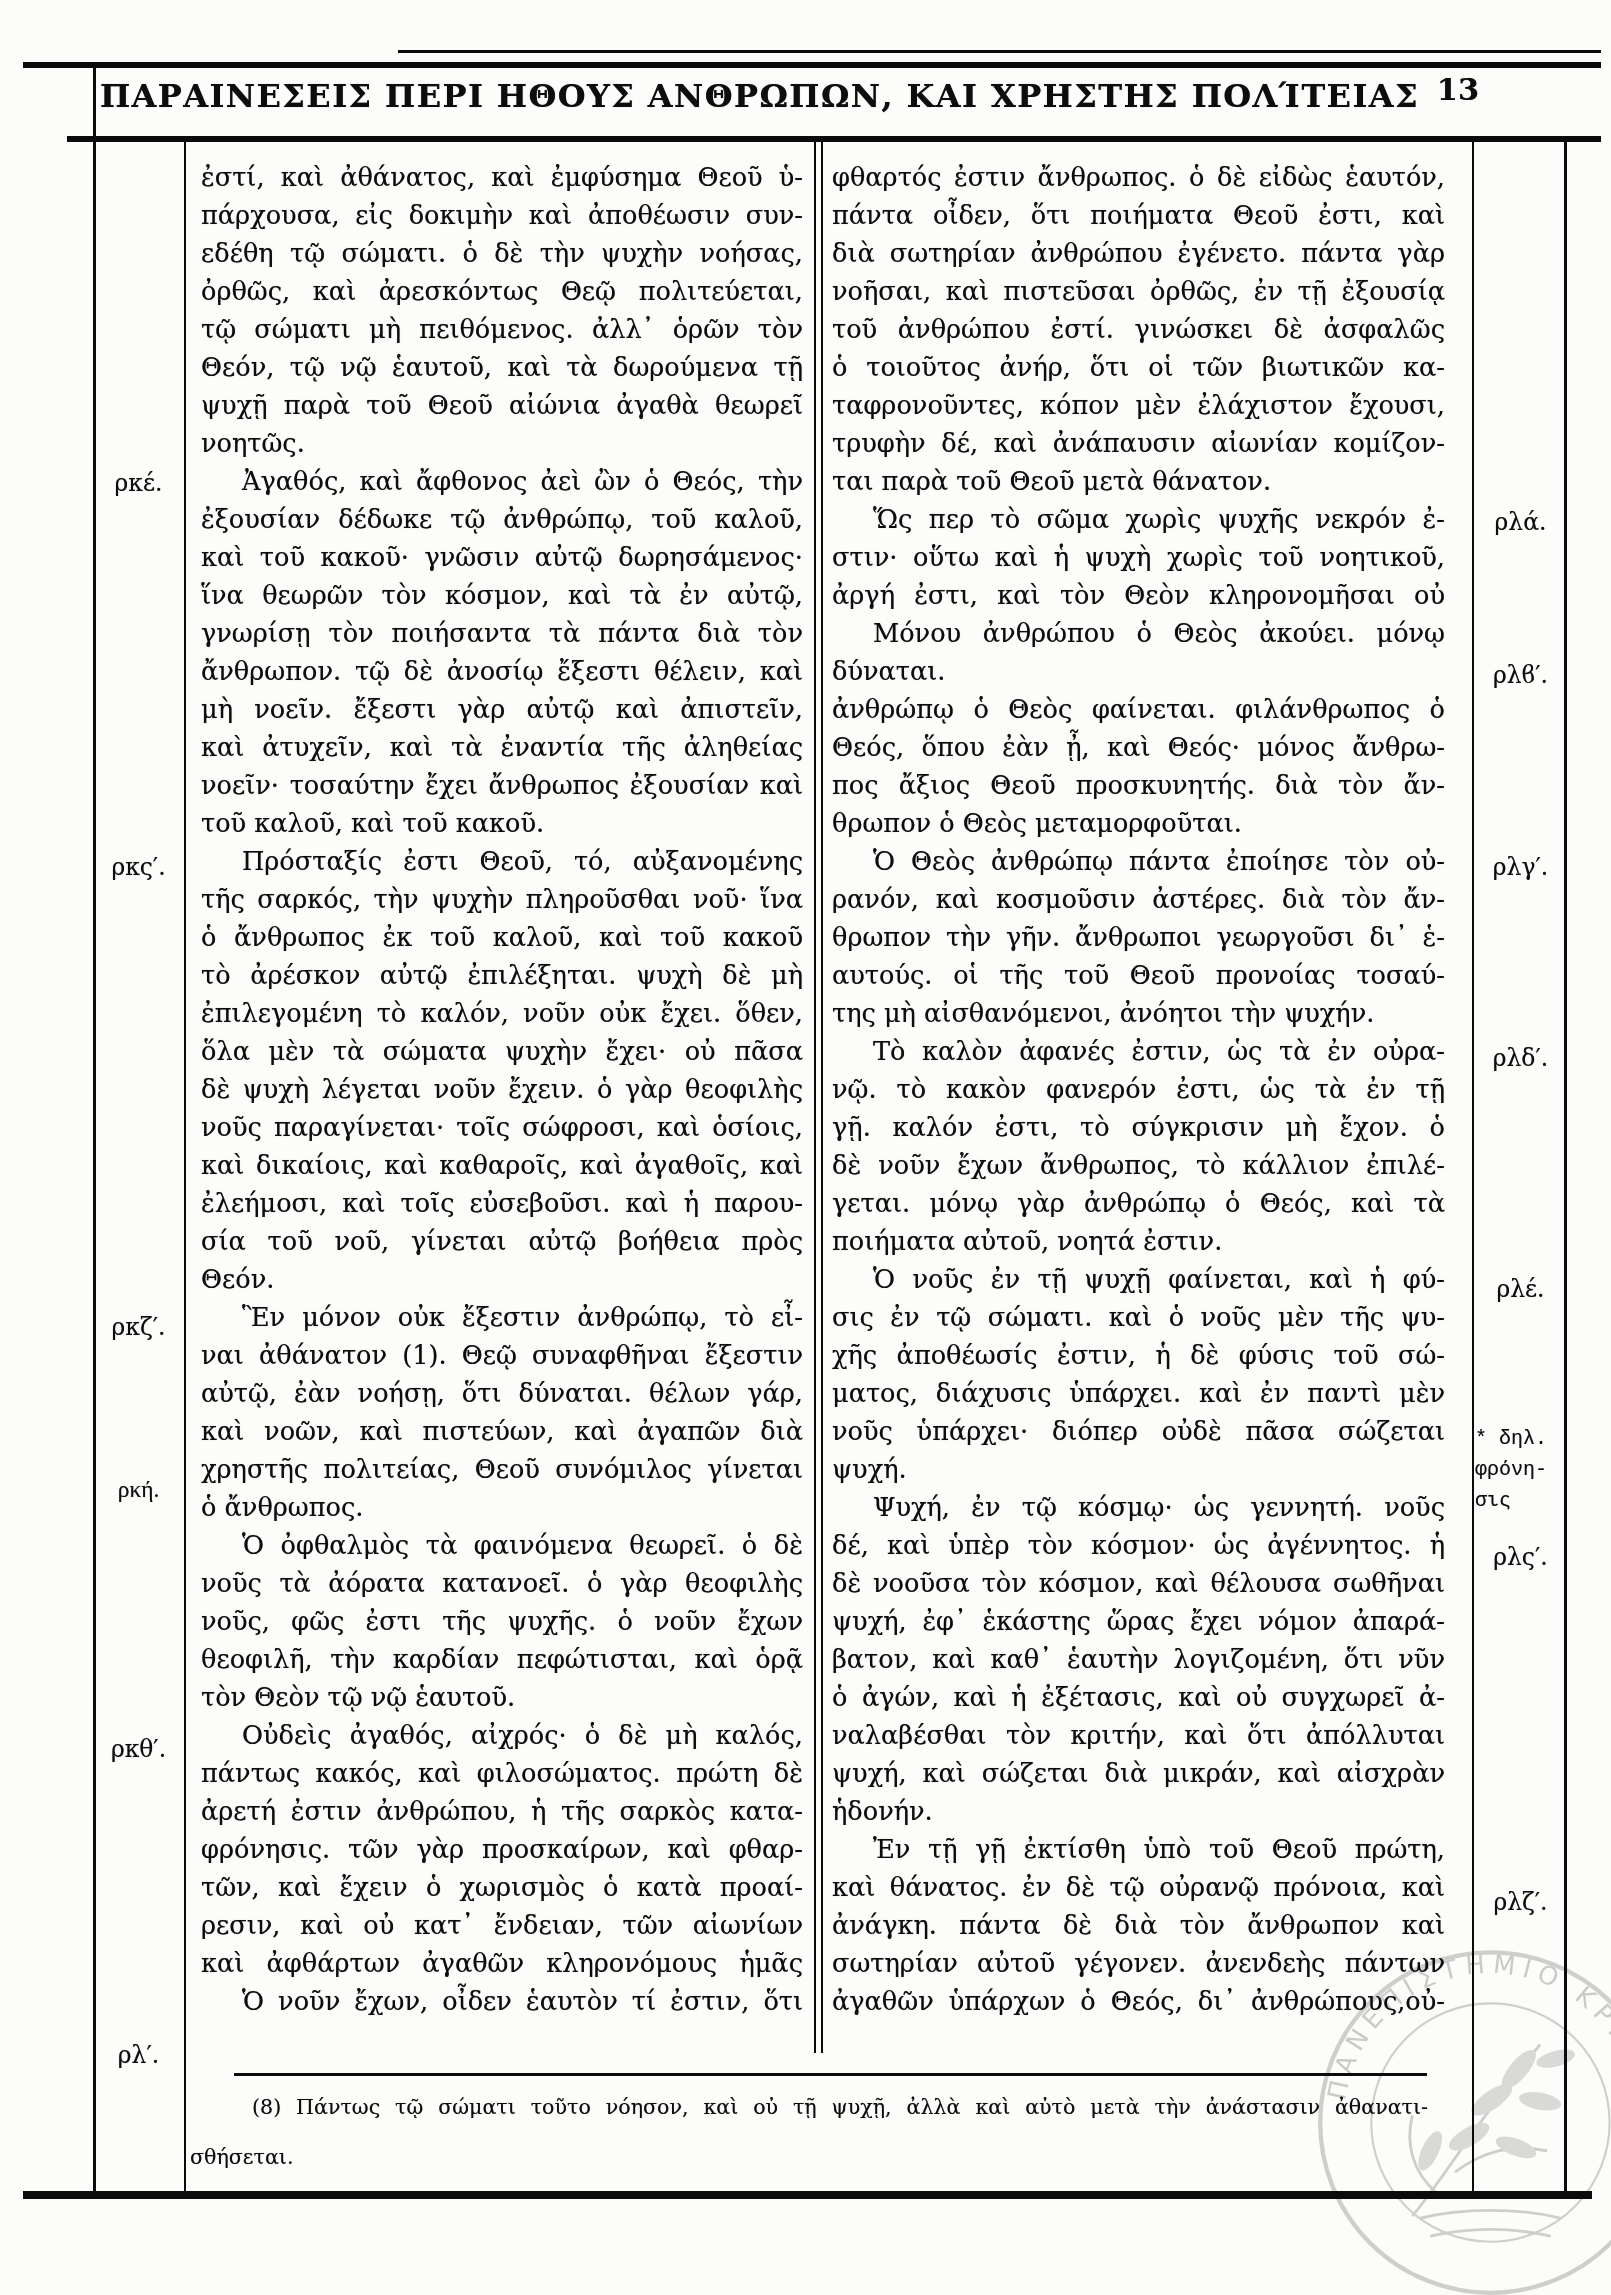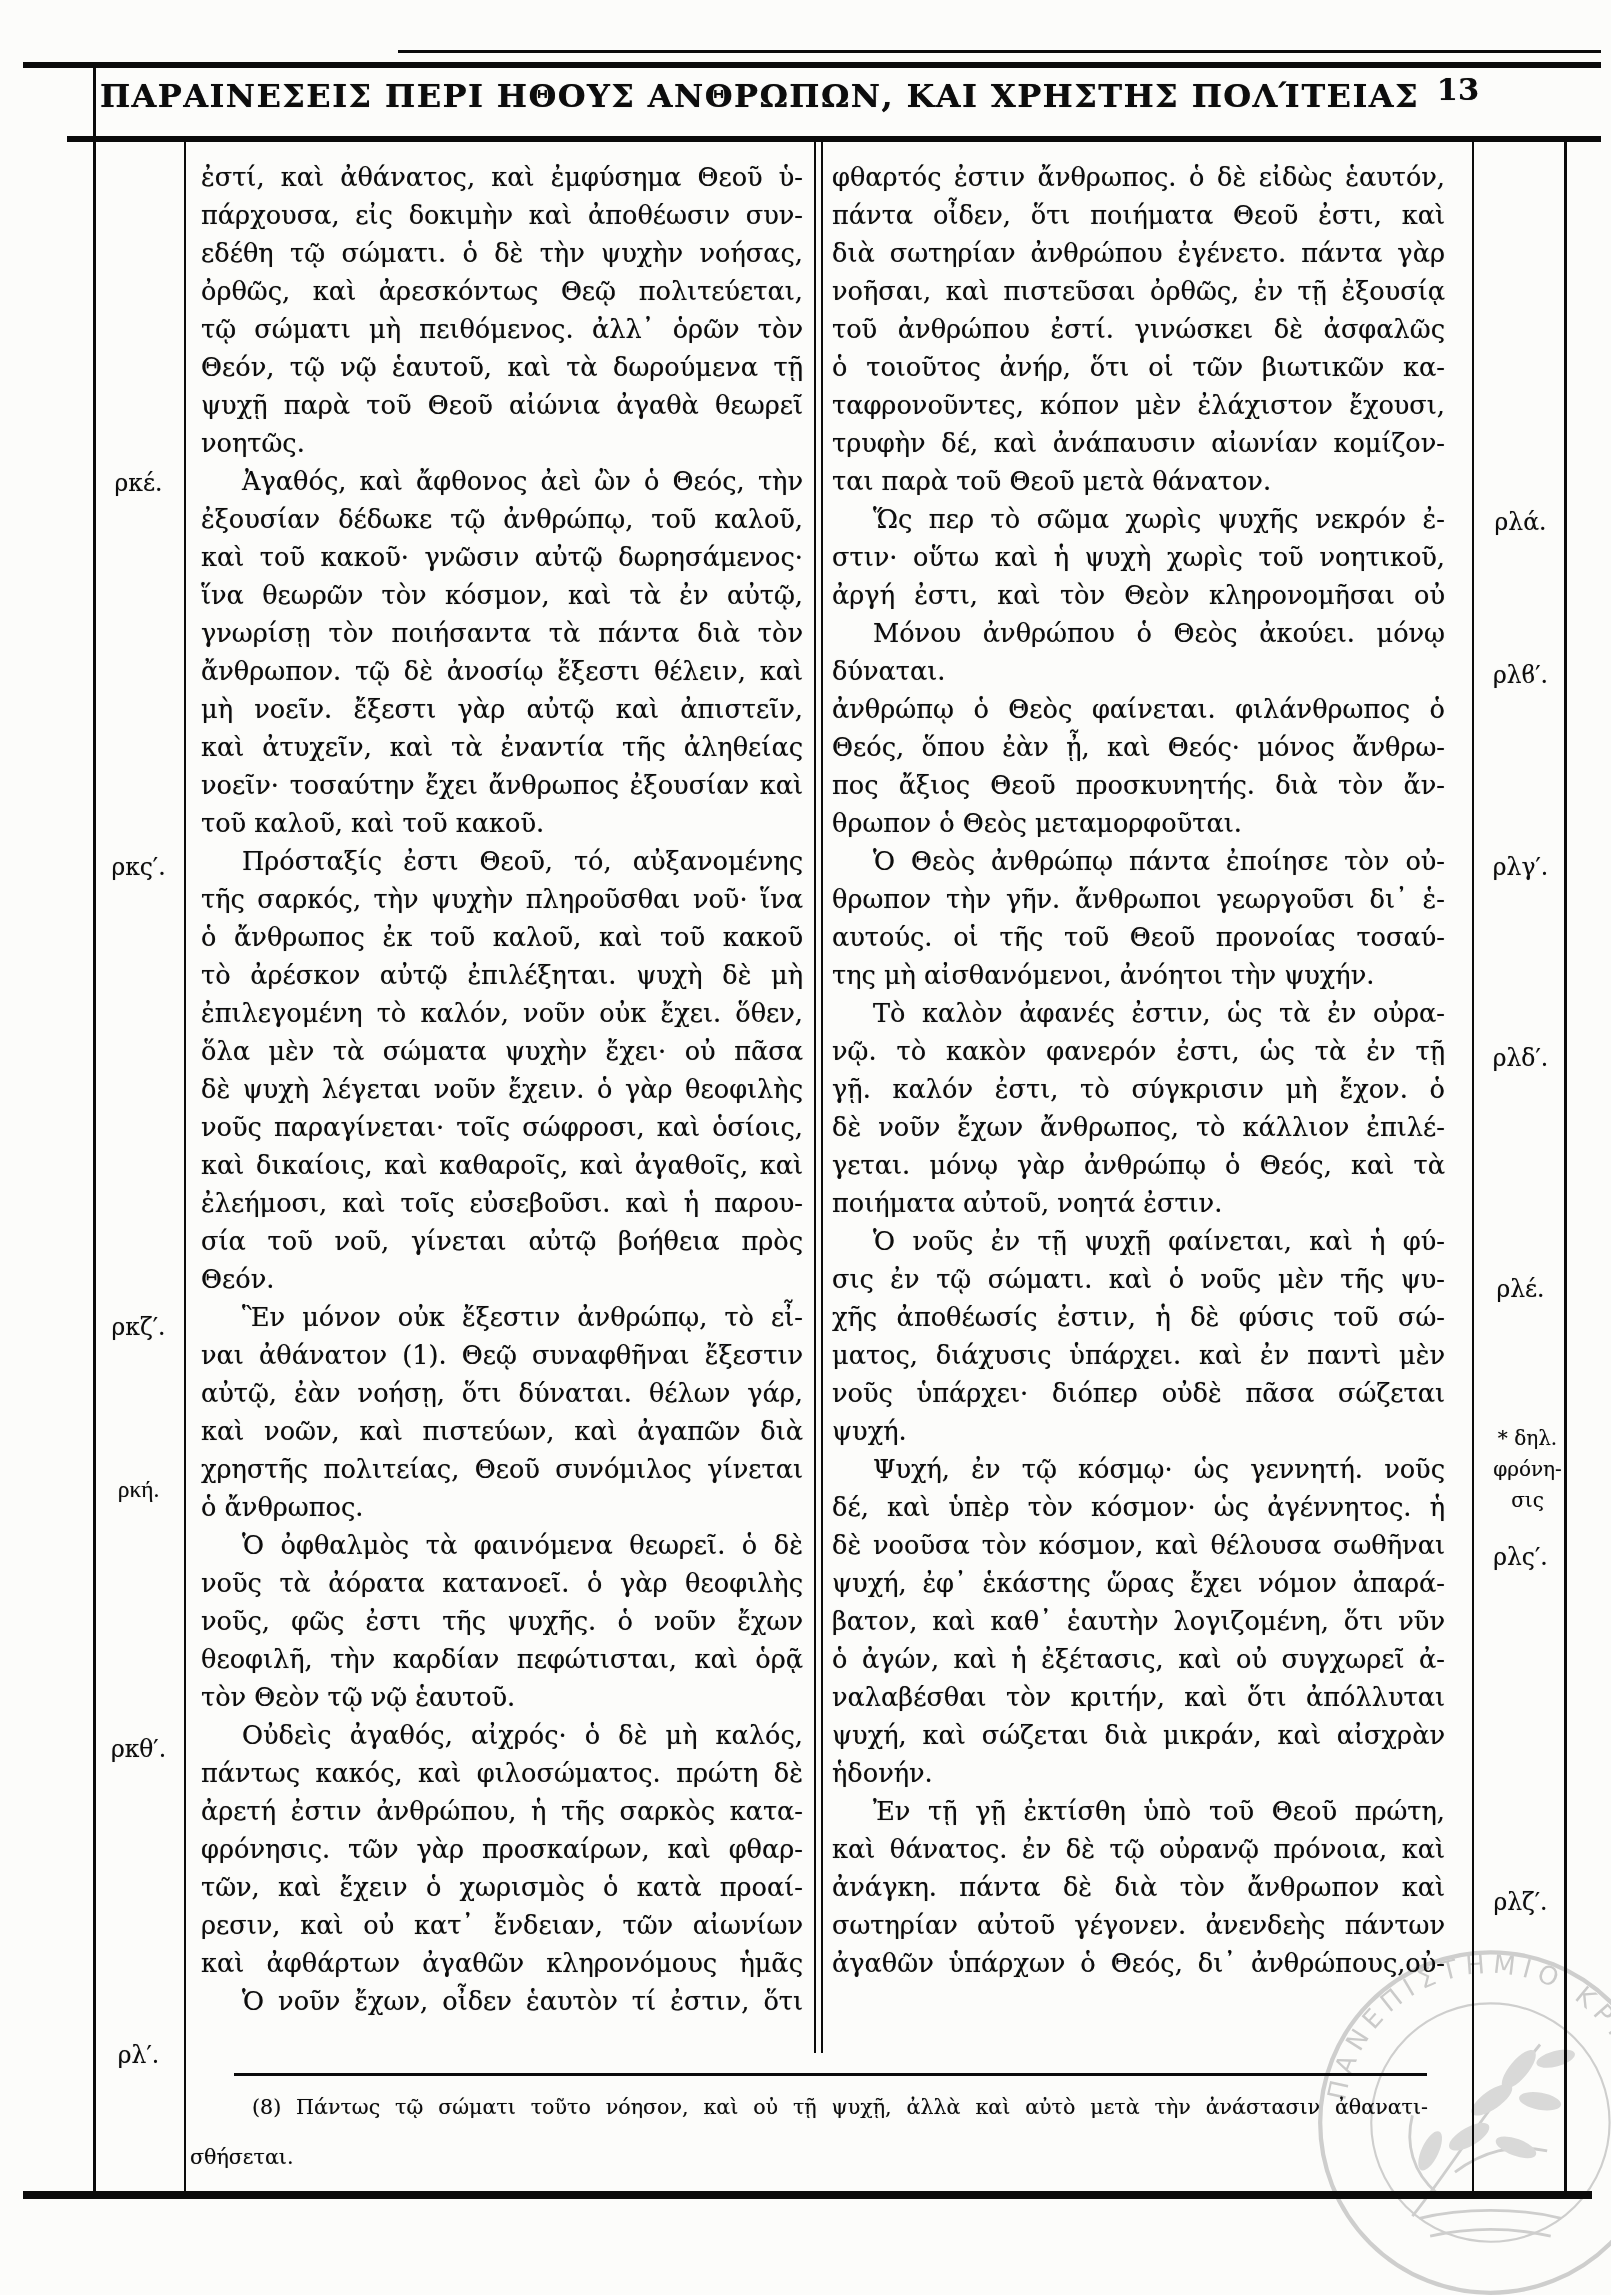--- a/index.html
+++ b/index.html
@@ -35,23 +35,24 @@
   .tline.endp { text-align-last:left; }
   .tline.ind  { text-indent:41px; }
   .mlabel {
     position:absolute; width:87px; text-align:center;
     font-size:23.4px; line-height:38px;
     text-shadow:0 0 0.7px rgba(0,0,0,.5);
   }
   .mlabel.lft { left:95px; }
   .mlabel.rgt { left:1477px; }
   .mnote {
-    position:absolute; left:1475px; width:105px; text-align:center;
+    position:absolute; left:1475px; width:105px; 
     font-size:20px; line-height:31px;
     text-shadow:0 0 0.7px rgba(0,0,0,.45);
+    font-family:Liberation Mono, monospace;
   }
   .footnote-1 {
     position:absolute; left:201px; top:2089px; width:1227px;
     font-size:20.6px; line-height:37px;
     text-align:justify; text-align-last:justify; text-indent:51px;
     text-shadow:0 0 0.7px rgba(0,0,0,.5);
   }
   .footnote-2 {
     position:absolute; left:190px; top:2139px; width:355px;
     font-size:20.6px; line-height:37px;
@@ -176,20 +177,21 @@
       <div class="tline ind">Ὥς περ τὸ σῶμα χωρὶς ψυχῆς νεκρόν ἐ-</div>
       <div class="tline">στιν· οὕτω καὶ ἡ ψυχὴ χωρὶς τοῦ νοητικοῦ,</div>
       <div class="tline">ἀργή ἐστι, καὶ τὸν Θεὸν κληρονομῆσαι οὐ</div>
       <div class="tline ind">Μόνου ἀνθρώπου ὁ Θεὸς ἀκούει. μόνῳ</div>
       <div class="tline endp">δύναται.</div>
       <div class="tline">ἀνθρώπῳ ὁ Θεὸς φαίνεται. φιλάνθρωπος ὁ</div>
       <div class="tline">Θεός, ὅπου ἐὰν ᾖ, καὶ Θεός· μόνος ἄνθρω-</div>
       <div class="tline">πος ἄξιος Θεοῦ προσκυνητής. διὰ τὸν ἄν-</div>
       <div class="tline endp">θρωπον ὁ Θεὸς μεταμορφοῦται.</div>
       <div class="tline ind">Ὁ Θεὸς ἀνθρώπῳ πάντα ἐποίησε τὸν οὐ-</div>
+      <div class="tline">ρανόν, καὶ κοσμοῦσιν ἀστέρες. διὰ τὸν ἄν-</div>
       <div class="tline">θρωπον τὴν γῆν. ἄνθρωποι γεωργοῦσι δι᾽ ἑ-</div>
       <div class="tline">αυτούς. οἱ τῆς τοῦ Θεοῦ προνοίας τοσαύ-</div>
       <div class="tline endp">της μὴ αἰσθανόμενοι, ἀνόητοι τὴν ψυχήν.</div>
       <div class="tline ind">Τὸ καλὸν ἀφανές ἐστιν, ὡς τὰ ἐν οὐρα-</div>
       <div class="tline">νῷ. τὸ κακὸν φανερόν ἐστι, ὡς τὰ ἐν τῇ</div>
       <div class="tline">γῇ. καλόν ἐστι, τὸ σύγκρισιν μὴ ἔχον. ὁ</div>
       <div class="tline">δὲ νοῦν ἔχων ἄνθρωπος, τὸ κάλλιον ἐπιλέ-</div>
       <div class="tline">γεται. μόνῳ γὰρ ἀνθρώπῳ ὁ Θεός, καὶ τὰ</div>
       <div class="tline endp">ποιήματα αὐτοῦ, νοητά ἐστιν.</div>
       <div class="tline ind">Ὁ νοῦς ἐν τῇ ψυχῇ φαίνεται, καὶ ἡ φύ-</div>

